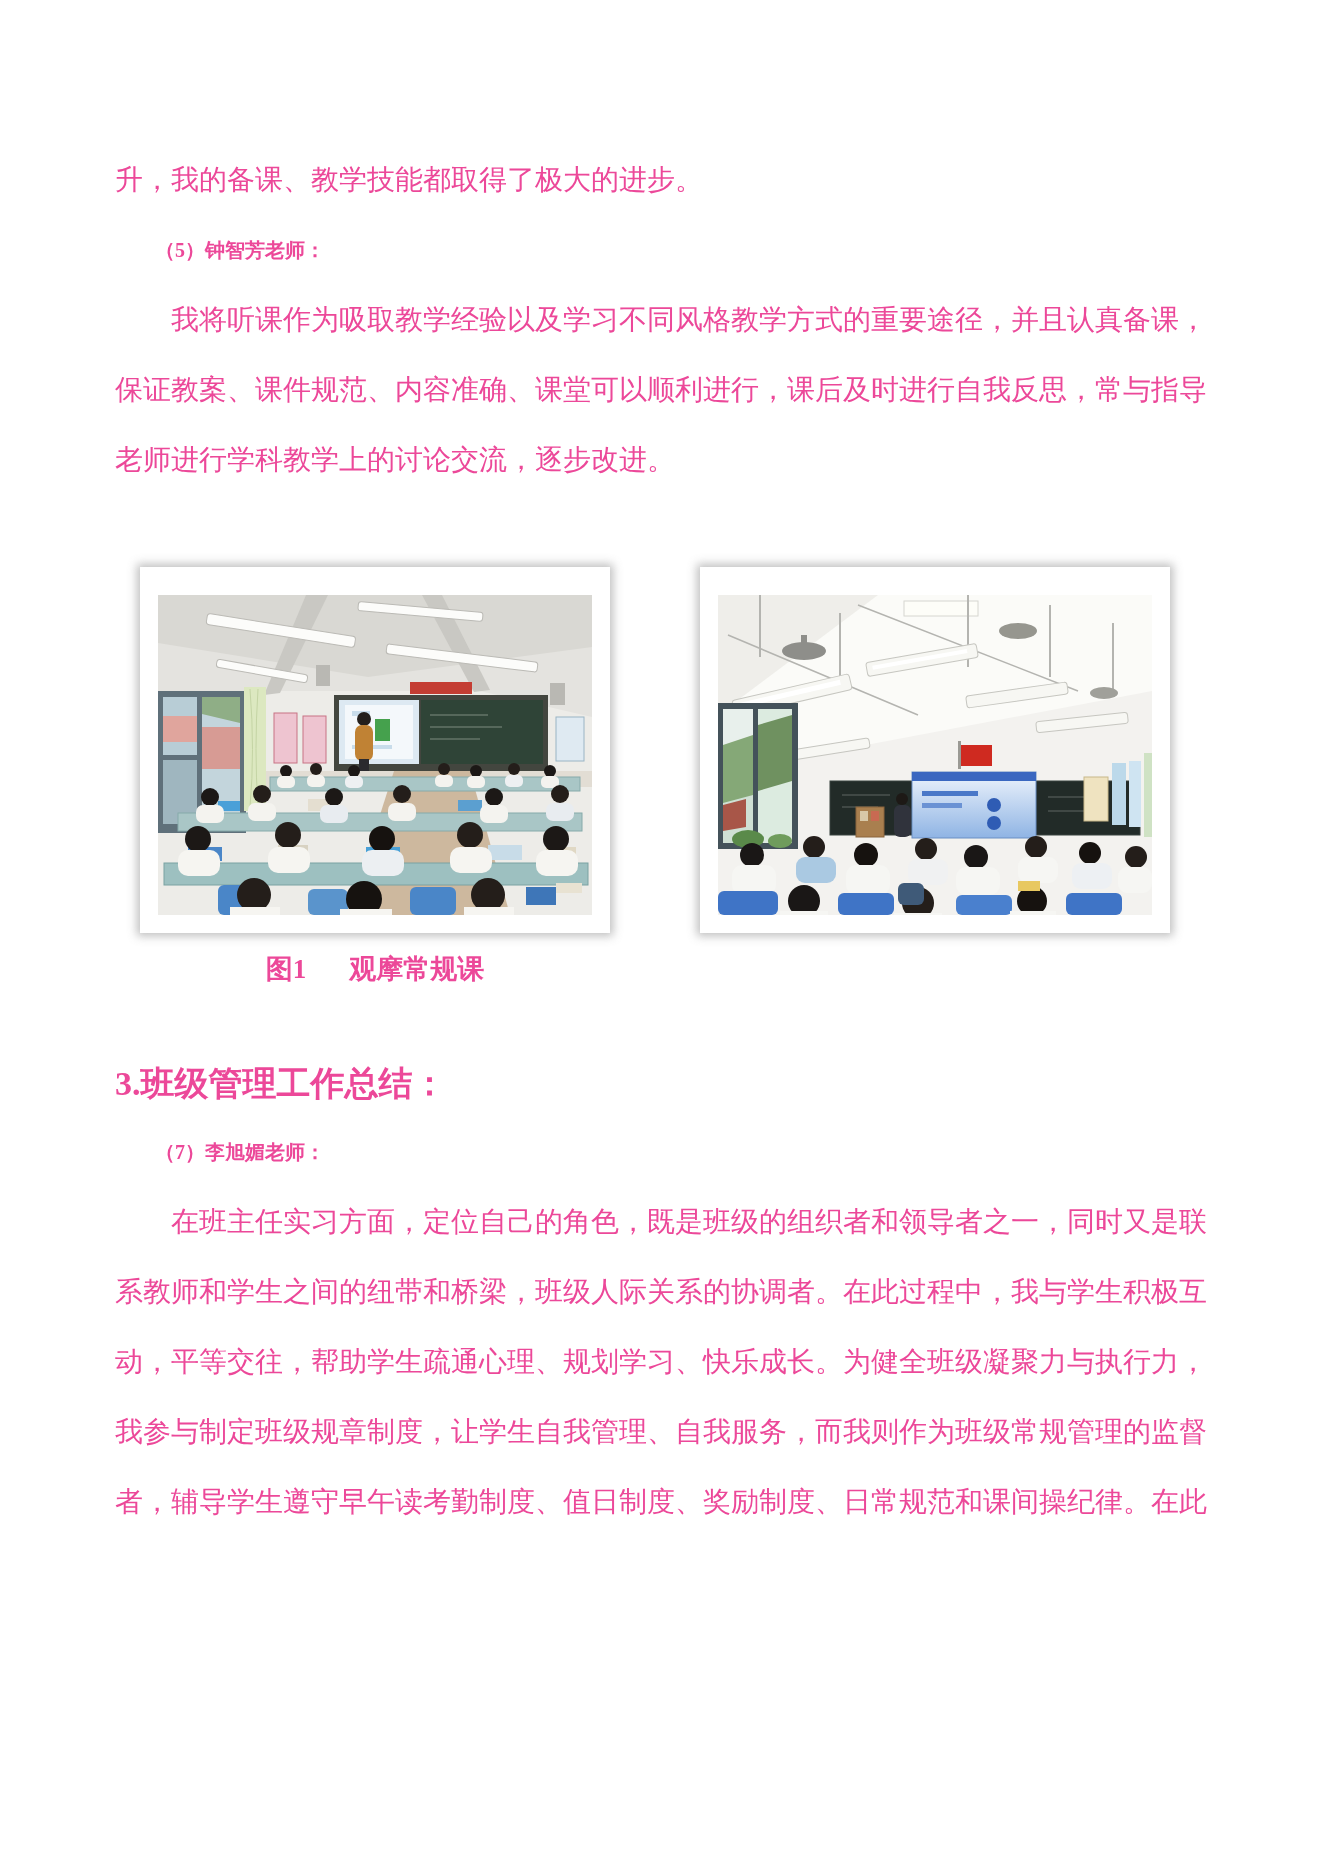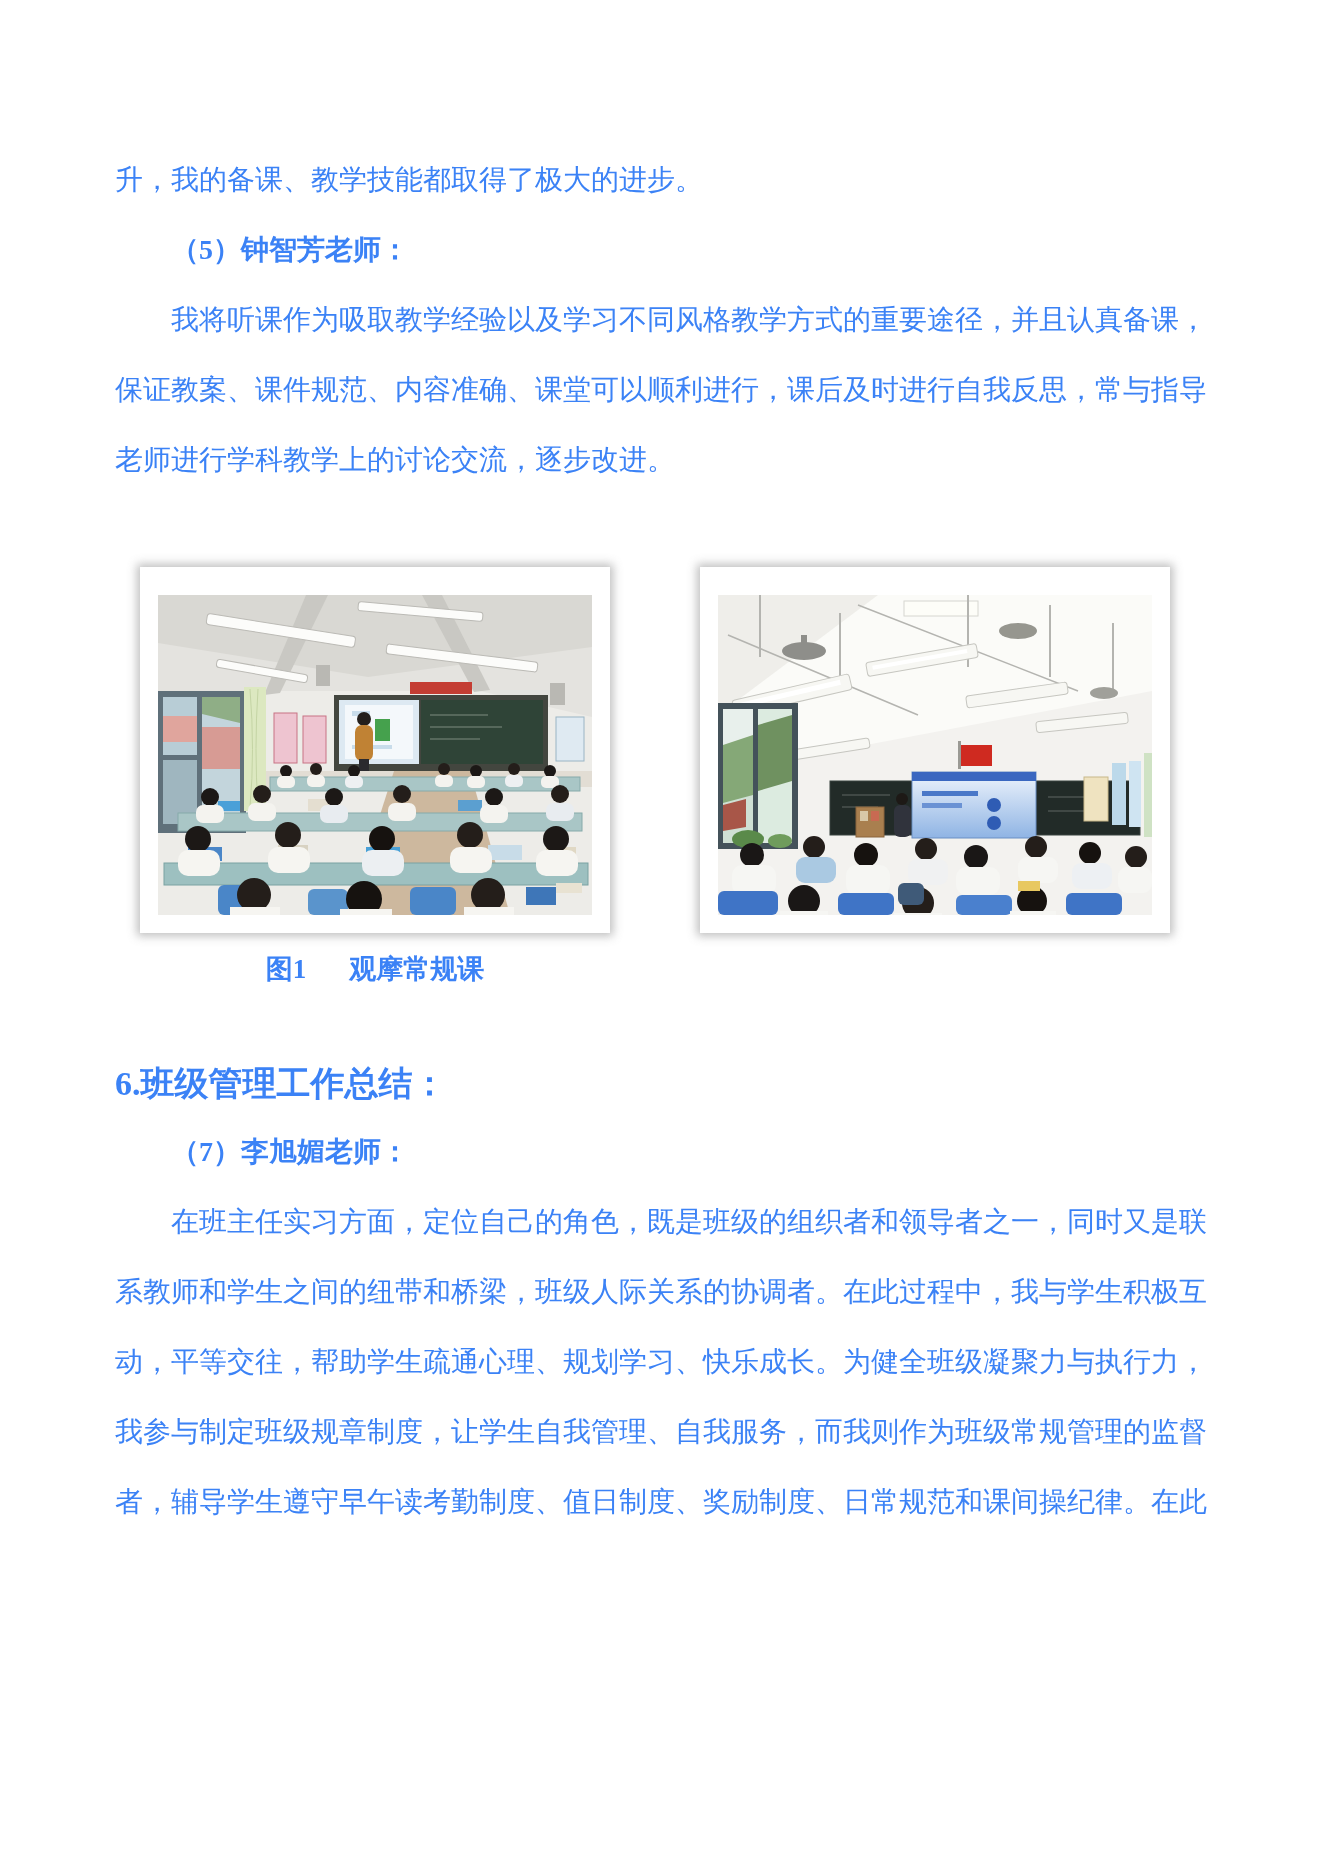--- a/index.html
+++ b/index.html
@@ -2,42 +2,42 @@
 <html><head>
 <meta charset="utf-8">
 <style>
   html,body{margin:0;padding:0;background:#ffffff;}
   .page{
     position:relative;
     width:1323px;
     height:1871px;
     background:#ffffff;
     font-family:"Liberation Serif","DejaVu Serif",serif;
-    color:#3b82f6;
+    color:#ec4899;
     overflow:hidden;
   }
   .content{
     position:absolute;
     left:115px;
     top:0;
     width:1092px;
   }
   .body-par{
     margin:0;
     font-size:28px;
     line-height:70px;
     text-align:justify;
     text-align-last:left;
     text-indent:2em;
     word-break:break-all;
   }
   .no-indent{text-indent:0;}
   .sub-heading{
     margin:0;
-    font-size:28px;
+    font-size:20px;
     line-height:70px;
     font-weight:bold;
     text-indent:2em;
   }
   .intro-line{margin-top:145px;}
   .figures-row{
     display:flex;
     margin-top:72px;
     padding-left:25px;
     gap:90px;
@@ -307,20 +307,20 @@
         </svg>
       </div>
     </div>
 
     <div class="captions-row">
       <div class="fig-caption">
         <span class="fig-num">图1</span><span>观摩常规课</span>
       </div>
     </div>
 
-    <h2 class="section-heading">6.班级管理工作总结：</h2>
+    <h2 class="section-heading">3.班级管理工作总结：</h2>
 
     <p class="sub-heading after-section">（7）李旭媚老师：</p>
 
     <p class="body-par">在班主任实习方面，定位自己的角色，既是班级的组织者和领导者之一，同时又是联系教师和学生之间的纽带和桥梁，班级人际关系的协调者。在此过程中，我与学生积极互动，平等交往，帮助学生疏通心理、规划学习、快乐成长。为健全班级凝聚力与执行力，我参与制定班级规章制度，让学生自我管理、自我服务，而我则作为班级常规管理的监督者，辅导学生遵守早午读考勤制度、值日制度、奖励制度、日常规范和课间操纪律。在此</p>
 
   </div>
 </div>
 
 </body></html>

